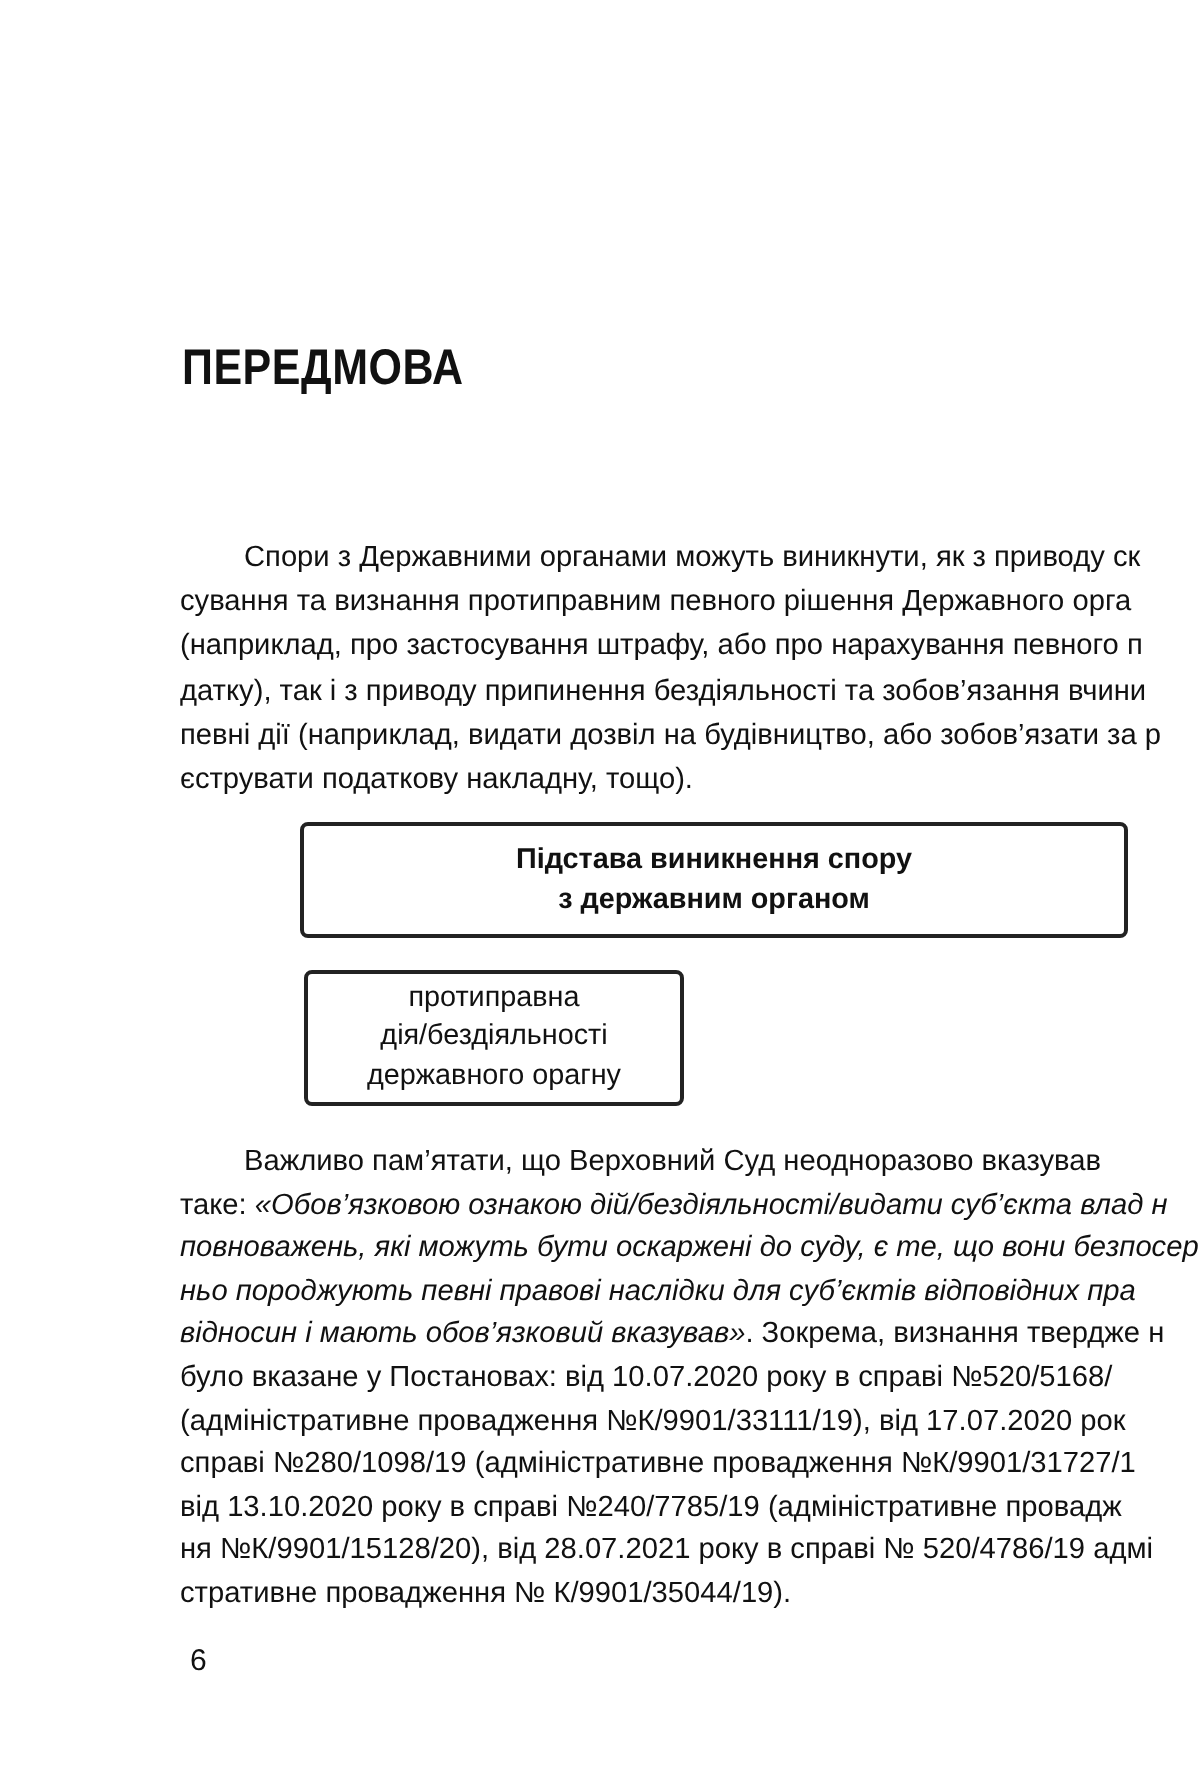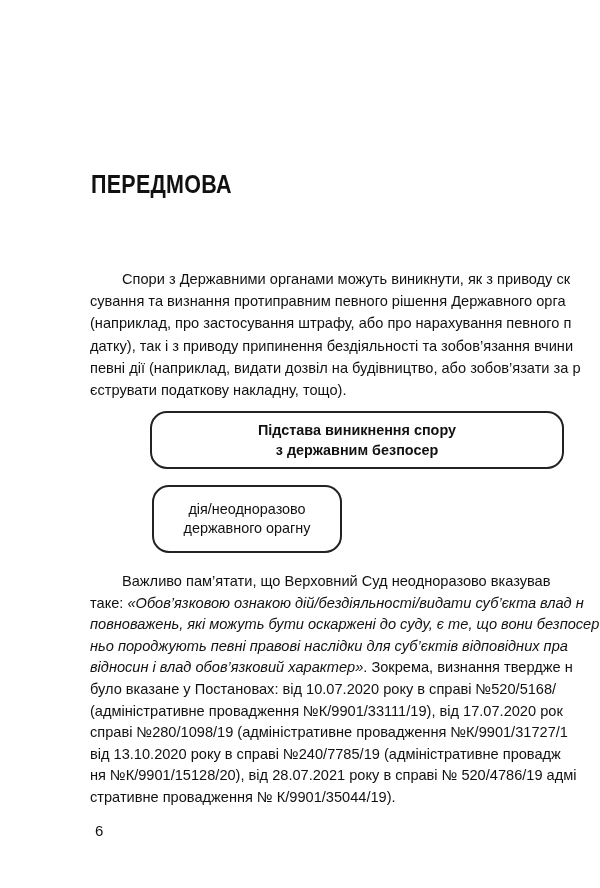--- a/index.html
+++ b/index.html
@@ -50,21 +50,21 @@
     }
     .indent { padding-left: 32px; }
     .p1 { top: 268px; }
     .p2 { top: 571px; line-height: 21.6px; }
     .p2 .line { height: 21.6px; }
     em, .it { font-style: italic; }
 
     .box {
       position: absolute;
       border: 2px solid #222;
-      border-radius: 17px;
+      border-radius: 4px;
       box-sizing: border-box;
       display: flex;
       align-items: center;
       justify-content: center;
       text-align: center;
       font-family: "Liberation Sans", sans-serif;
       background: #fff;
     }
     .box-main {
       left: 150px; top: 411px; width: 414px; height: 58px;
@@ -105,38 +105,39 @@
     <span class="line">сування та визнання протиправним певного рішення Державного орга</span>
     <span class="line">(наприклад, про застосування штрафу, або про нарахування певного п</span>
     <span class="line">датку), так і з приводу припинення бездіяльності та зобов’язання вчини</span>
     <span class="line">певні дії (наприклад, видати дозвіл на будівництво, або зобов’язати за р</span>
     <span class="line">єструвати податкову накладну, тощо).</span>
   </div>
 
   <div class="box box-main">
     <div>
       <span>Підстава виникнення спору</span>
-      <span>з державним безпосер</span>
+      <span>з державним органом</span>
     </div>
   </div>
 
   <div class="box box-left">
     <div>
-      <span>дія/неодноразово</span>
+      <span>протиправна</span>
+      <span>дія/бездіяльності</span>
       <span>державного орагну</span>
     </div>
   </div>
 
 
   <div class="para p2">
     <span class="line indent">Важливо пам’ятати, що Верховний Суд неодноразово вказував</span>
     <span class="line"><span>таке: </span><span class="it">«Обов’язковою ознакою дій/бездіяльності/видати суб’єкта влад н</span></span>
     <span class="line it">повноважень, які можуть бути оскаржені до суду, є те, що вони безпосер</span>
     <span class="line it">ньо породжують певні правові наслідки для суб’єктів відповідних пра</span>
-    <span class="line"><span class="it">відносин і влад обов’язковий характер»</span><span>. Зокрема, визнання твердже н</span></span>
+    <span class="line"><span class="it">відносин і мають обов’язковий вказував»</span><span>. Зокрема, визнання твердже н</span></span>
     <span class="line">було вказане у Постановах: від 10.07.2020 року в справі №520/5168/</span>
     <span class="line">(адміністративне провадження №К/9901/33111/19), від 17.07.2020 рок</span>
     <span class="line">справі №280/1098/19 (адміністративне провадження №К/9901/31727/1</span>
     <span class="line">від 13.10.2020 року в справі №240/7785/19 (адміністративне провадж</span>
     <span class="line">ня №К/9901/15128/20), від 28.07.2021 року в справі № 520/4786/19 адмі</span>
     <span class="line">стративне провадження № К/9901/35044/19).</span>
   </div>
 
   <div class="page-number">6</div>
 

